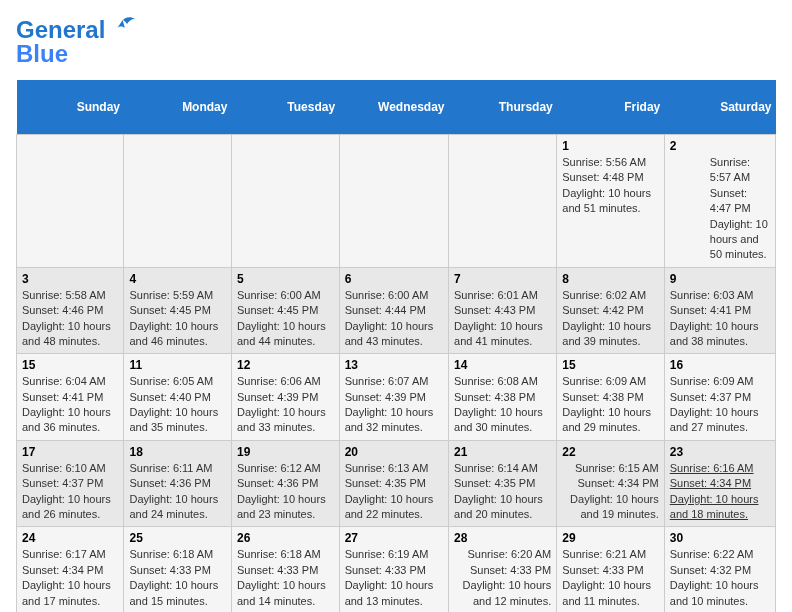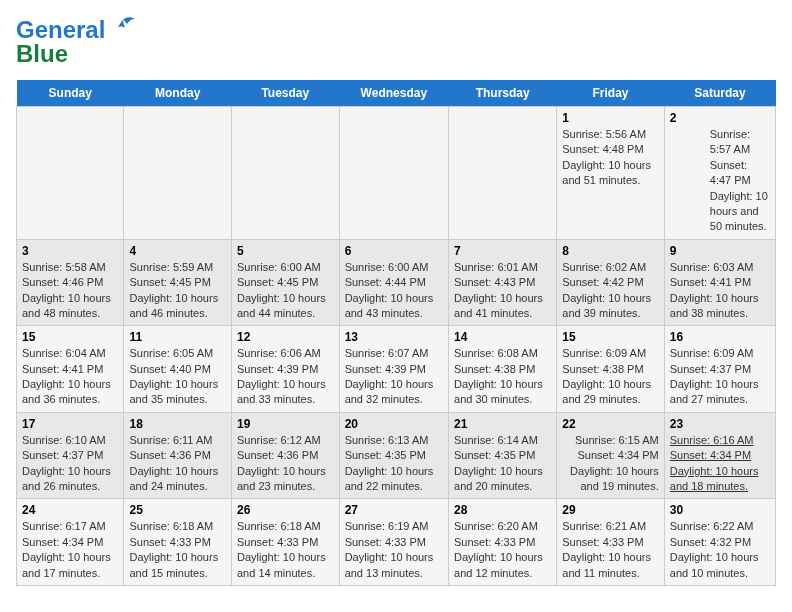--- a/index.html
+++ b/index.html
@@ -39,22 +39,22 @@
       color: #555;
     }
     table {
       width: 100%;
       border-collapse: collapse;
       font-size: 11px;
     }
     thead tr th {
       background-color: #2277cc;
       color: #fff;
-      padding: 6px 4px;
-      text-align: center;
+      padding: 20px 4px;
+      text-align: right;
       font-size: 12px;
       font-weight: bold;
     }
     tbody tr td {
       border: 1px solid #ccc;
       vertical-align: top;
       padding: 4px 5px;
       height: 80px;
       width: 113px;
     }
@@ -85,21 +85,21 @@
   <div class="logo">
     <div class="logo-row">
       <span style="font-size:24px;font-weight:bold;color:#333;">
         <span style="color:#2277cc;">General</span>
       </span>
       <svg width="28" height="20" viewBox="0 0 28 20">
         <path d="M14,4 C16,1 22,0 26,3 C22,3 20,5 18,8 C16,5 14,4 14,4 Z" fill="#2277cc"></path>
         <path d="M14,4 C12,6 10,10 8,12 C10,10 14,10 16,12 C15,9 14,6 14,4 Z" fill="#2277cc"></path>
       </svg>
     </div>
-    <span style="font-size:24px;font-weight:bold;color:#15803d;margin-top:-4px;">Blue</span>
+    <span style="font-size:24px;font-weight:bold;color:#3b82f6;margin-top:-4px;">Blue</span>
   </div>
   <div class="title-block">
     <h1></h1>
     <h2></h2>
   </div>
 </div>
 
 <table>
   <thead>
     <tr>
@@ -284,21 +284,21 @@
 Daylight: 10 hours and 14 minutes.</div>
         </td>
         <td>
           <span class="day-num">27</span>
           <div class="day-info" style="white-space: pre-line;">Sunrise: 6:19 AM
 Sunset: 4:33 PM
 Daylight: 10 hours and 13 minutes.</div>
         </td>
         <td>
           <span class="day-num">28</span>
-          <div class="day-info" style="white-space: pre-line;">Sunrise: 6:20 AM
+          <div class="day-info" style="white-space: pre-line; text-align: right;">Sunrise: 6:20 AM
 Sunset: 4:33 PM
 Daylight: 10 hours and 12 minutes.</div>
         </td>
         <td>
           <span class="day-num">29</span>
           <div class="day-info" style="white-space: pre-line;">Sunrise: 6:21 AM
 Sunset: 4:33 PM
 Daylight: 10 hours and 11 minutes.</div>
         </td>
         <td>

